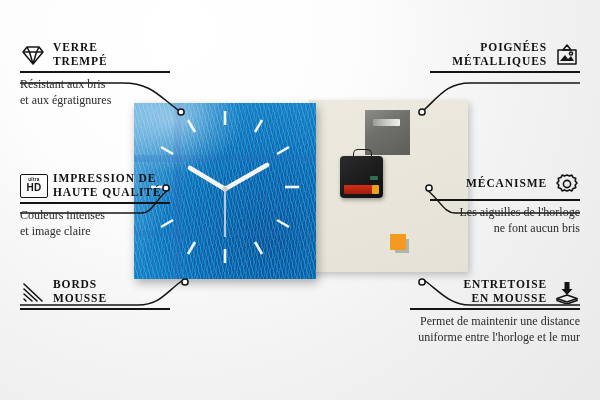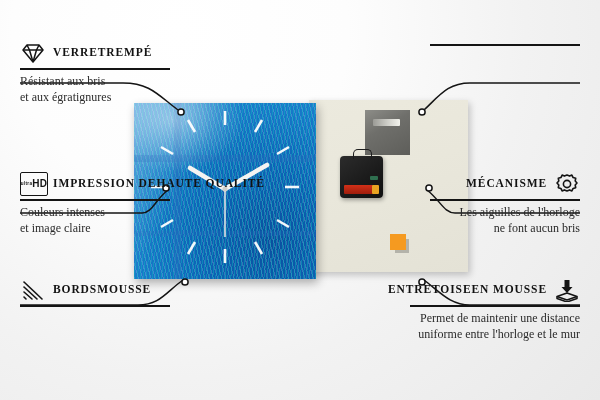--- a/index.html
+++ b/index.html
@@ -11,41 +11,41 @@
   #stage{
     position:relative;width:600px;height:400px;
     background:
       radial-gradient(circle at 30% 8%, #ffffff 0%, #fdfdfd 30%, #f2f2f2 62%, #e9e9e9 100%);
   }
 
   
   .feat{position:absolute;}
   .feat .head{display:flex;align-items:center;gap:7px;}
   .feat.right .head{justify-content:flex-end;}
-  .titlewrap{display:flex;flex-direction:row;}
+  .titlewrap{display:flex;flex-direction:column;}
   .t-line{
     font-family:"Liberation Serif", serif;
     font-weight:bold;font-size:11.5px;letter-spacing:.9px;
     color:#121212;line-height:1.18;white-space:nowrap;
   }
   .feat.left .t-line{text-align:left;}
   .feat.right .t-line{text-align:right;}
   .rule{height:1.6px;background:#141414;margin-top:3px;}
   .desc{
     font-family:"Liberation Serif", serif;
     font-size:12px;color:#2a2a2a;line-height:1.34;margin-top:3px;white-space:nowrap;
   }
   .feat.right .desc{text-align:right;}
   .ico{width:26px;height:24px;flex:0 0 auto;}
   .ico svg{display:block;width:100%;height:100%;}
 
   
   .hdbox{
     width:26px;height:22px;border:1.6px solid #141414;border-radius:2px;
-    display:flex;flex-direction:row;align-items:center;justify-content:center;
+    display:flex;flex-direction:column;align-items:center;justify-content:center;
     line-height:1;
   }
   .hdbox .u{font-size:4.6px;font-weight:bold;letter-spacing:.3px;color:#141414;font-family:"Liberation Sans",sans-serif;}
   .hdbox .h{font-size:10px;font-weight:bold;letter-spacing:.2px;color:#141414;font-family:"Liberation Sans",sans-serif;margin-top:.5px;}
 
   
   #wires{position:absolute;left:0;top:0;width:600px;height:400px;pointer-events:none;}
 
   
   #product{position:absolute;left:134px;top:100px;width:334px;height:180px;}
@@ -231,20 +231,36 @@
       </span>
       <span class="titlewrap">
         <span class="t-line">BORDS</span>
         <span class="t-line">MOUSSE</span>
       </span>
     </div>
     <div class="rule" style="width:150px;"></div>
   </div>
 
   <div class="feat right" style="left:420px;top:41px;width:160px;">
+    <div class="head">
+      <span class="titlewrap">
+        <span class="t-line">POIGNÉES</span>
+        <span class="t-line">MÉTALLIQUES</span>
+      </span>
+      <span class="ico">
+        <svg viewBox="0 0 26 24">
+            <g fill="none" stroke="#141414" stroke-width="1.5" stroke-linejoin="round">
+          <rect x="4" y="7" width="18" height="14"></rect>
+          <path d="M13,2 L9,7 H17 Z"></path>
+          <path d="M6,18 L11,12 L14,16 L17,13 L20,18 Z" fill="#141414" stroke="none"></path>
+          <circle cx="17" cy="10.5" r="1.6"></circle>
+        </g>
+          </svg>
+      </span>
+    </div>
     <div class="rule" style="width:150px;margin-left:10px;"></div>
   </div>
 
   <div class="feat right" style="left:420px;top:172px;width:160px;">
     <div class="head">
       <span class="titlewrap">
         <span class="t-line">MÉCANISME</span>
       </span>
       <span class="ico">
         <svg viewBox="0 0 26 24">

